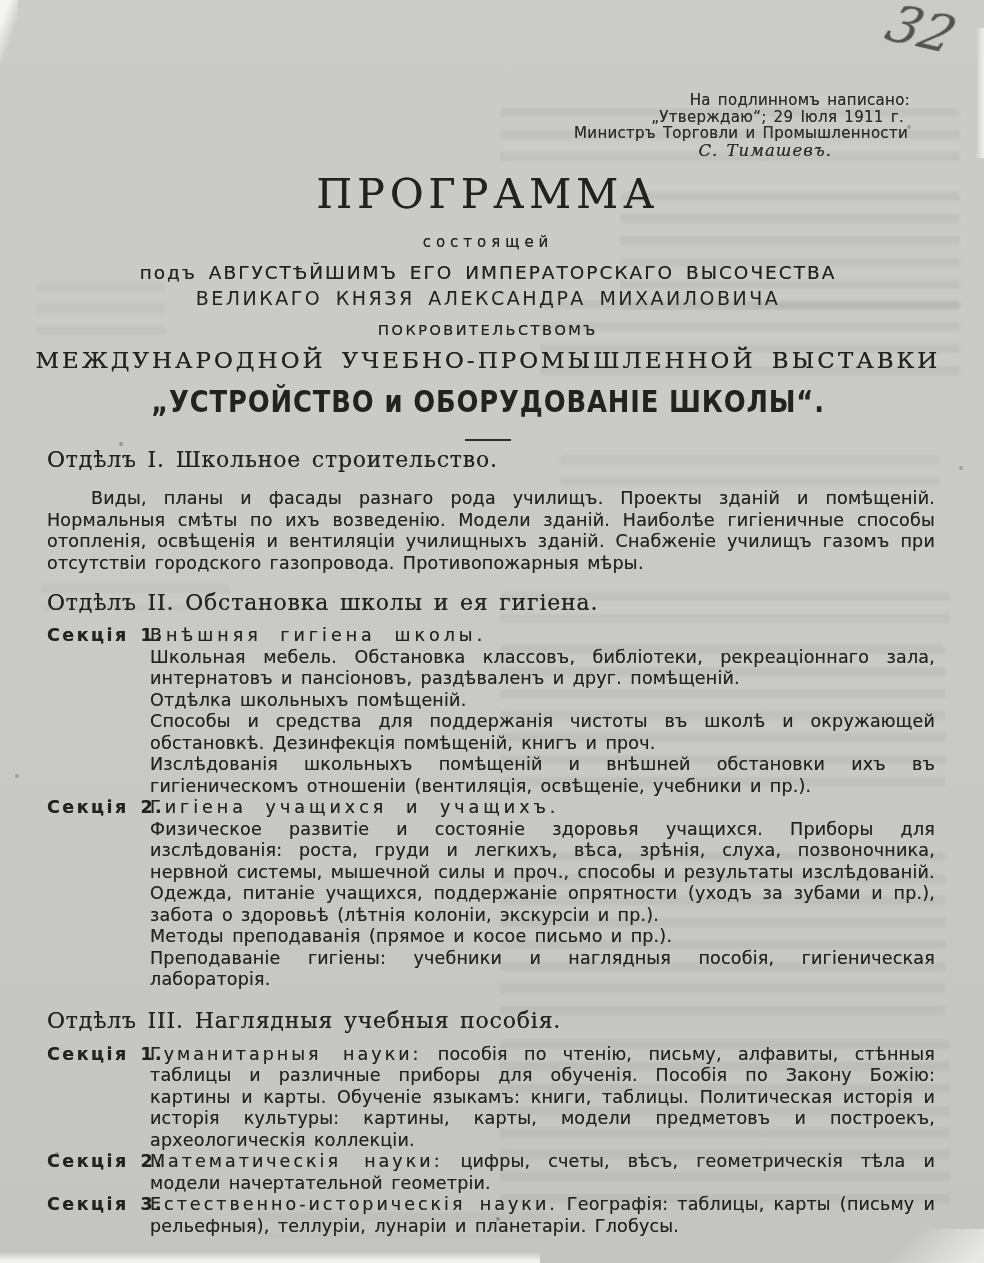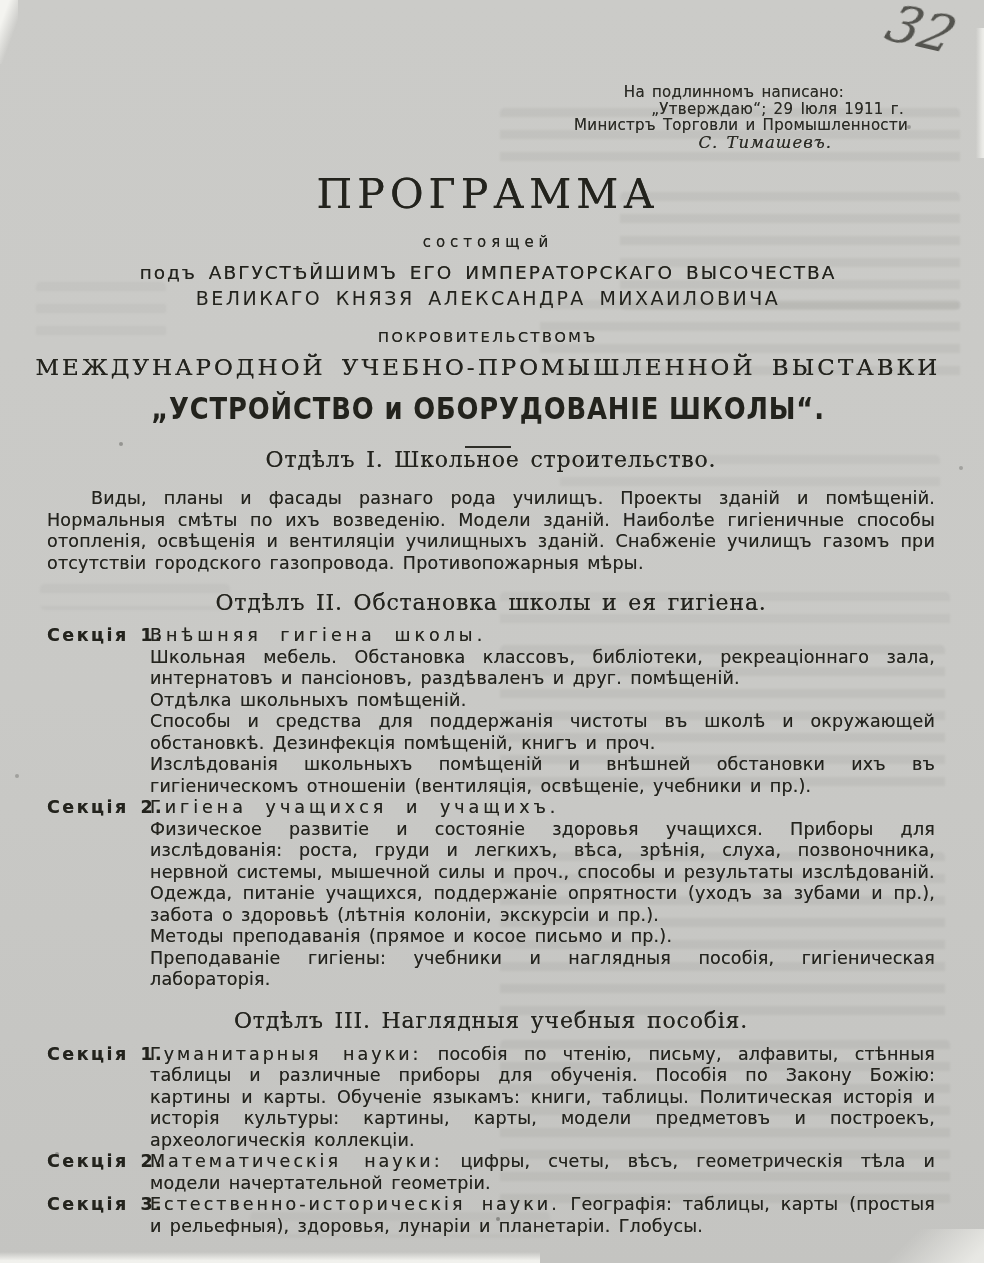--- a/index.html
+++ b/index.html
@@ -39,44 +39,44 @@
       960px 467px 0 1px rgba(70,70,66,.3),16px 775px 0 1px rgba(70,70,66,.3);}
   
   .folio{
     position:absolute;left:888px;top:2px;width:90px;
     font-family:"DejaVu Serif",serif;font-style:italic;font-size:52px;font-weight:400;
     color:#54544f;transform:rotate(13deg) skewX(-8deg);filter:blur(.3px);
   }
   
   .approval{position:absolute;left:558px;top:84px;width:352px;font-size:15px;line-height:16.5px;
     letter-spacing:.3px;word-spacing:2px;color:#2a2a24;text-shadow:0 0 .5px rgba(42,42,36,.6);}
-  .ap1{text-align:center;}
+  .ap1{text-align:right;margin-top:8px;}
   .ap2{text-align:right;padding-right:6px;}
   .ap3{text-align:right;padding-right:2px;}
   .ap4{text-align:right;padding-right:78px;font-family:"DejaVu Serif",serif;font-style:italic;
     font-size:16.5px;margin-top:1px;letter-spacing:1px;}
   
   .titles{position:absolute;left:0;top:170px;width:976px;text-align:center;color:#23231d;}
   .t-main{font-family:"DejaVu Serif",serif;font-size:41px;letter-spacing:5px;
     text-shadow:0 0 .6px rgba(35,35,29,.8);}
   .t-sost{margin-top:15px;font-size:15px;letter-spacing:5px;text-shadow:0 0 .5px rgba(35,35,29,.7);}
   .t-avg{margin-top:11px;font-size:18.5px;letter-spacing:2px;word-spacing:4px;text-shadow:0 0 .5px rgba(35,35,29,.7);}
   .t-knz{margin-top:4px;font-size:19px;font-weight:normal;letter-spacing:2.5px;word-spacing:5px;}
-  .t-pok{margin-top:20px;font-size:14.5px;letter-spacing:2.5px;text-shadow:0 0 .5px rgba(35,35,29,.7);}
+  .t-pok{margin-top:13px;font-size:14.5px;letter-spacing:2.5px;text-shadow:0 0 .5px rgba(35,35,29,.7);}
   .t-vyst{margin-top:9px;font-family:"DejaVu Serif",serif;font-size:23px;letter-spacing:3px;
     word-spacing:6px;text-shadow:0 0 .6px rgba(35,35,29,.8);}
   .t-name{margin-top:11px;font-size:30px;font-weight:bold;letter-spacing:1px;
     transform:scaleX(.86);transform-origin:50% 50%;}
   .t-rule{margin:20px auto 0 auto;width:46px;height:2px;background:#2e2e28;}
   
   main{position:absolute;left:47px;top:447px;width:888px;color:#23231d;
     font-size:17.5px;line-height:21.5px;letter-spacing:.2px;word-spacing:2.5px;
     text-shadow:0 0 .5px rgba(35,35,29,.55);}
   .sec-head{font-family:"DejaVu Serif",serif;font-size:22px;letter-spacing:.8px;
-    word-spacing:3px;text-align:center;line-height:26px;text-shadow:0 0 .6px rgba(35,35,29,.7);}
+    word-spacing:3px;line-height:26px;text-shadow:0 0 .6px rgba(35,35,29,.7);}
   .h1{margin:0 0 15px 0;}
   .h2{margin:16px 0 9px 0;}
   .h3{margin:17px 0 10px 0;}
   p{margin:0;text-align:justify;}
   .lead{text-indent:44px;}
   .sekt{position:relative;padding-left:103px;}
   .slabel{position:absolute;left:0;top:0;letter-spacing:2.5px;word-spacing:3px;white-space:nowrap;font-weight:bold;}
   .stitle{letter-spacing:4px;word-spacing:9px;}
   .spaced{letter-spacing:3px;word-spacing:5px;}
 </style>
@@ -157,17 +157,17 @@
       <p><span class="spaced">Гуманитарныя науки:</span><span> пособія по чтенію, письму, алфавиты, стѣнныя таблицы и различные приборы для обученія. Пособія по Закону Божію: картины и карты. Обученіе языкамъ: книги, таблицы. Политическая исторія и исторія культуры: картины, карты, модели предметовъ и построекъ, археологическія коллекціи.</span></p>
     </div>
 
     <div class="sekt">
       <span class="slabel">Секція 2.</span>
       <p><span class="spaced">Математическія науки:</span><span> цифры, счеты, вѣсъ, геометрическія тѣла и модели начертательной геометріи.</span></p>
     </div>
 
     <div class="sekt">
       <span class="slabel">Секція 3.</span>
-      <p><span class="spaced">Естественно-историческія науки.</span><span> Географія: таблицы, карты (простыя и рельефныя), здоровья, лунаріи и планетаріи. Глобусы.</span></p>
+      <p><span class="spaced">Естественно-историческія науки.</span><span> Географія: таблицы, карты (письму и рельефныя), теллуріи, лунаріи и планетаріи. Глобусы.</span></p>
     </div>
 
   </main>
 </div>
 
 </body></html>

